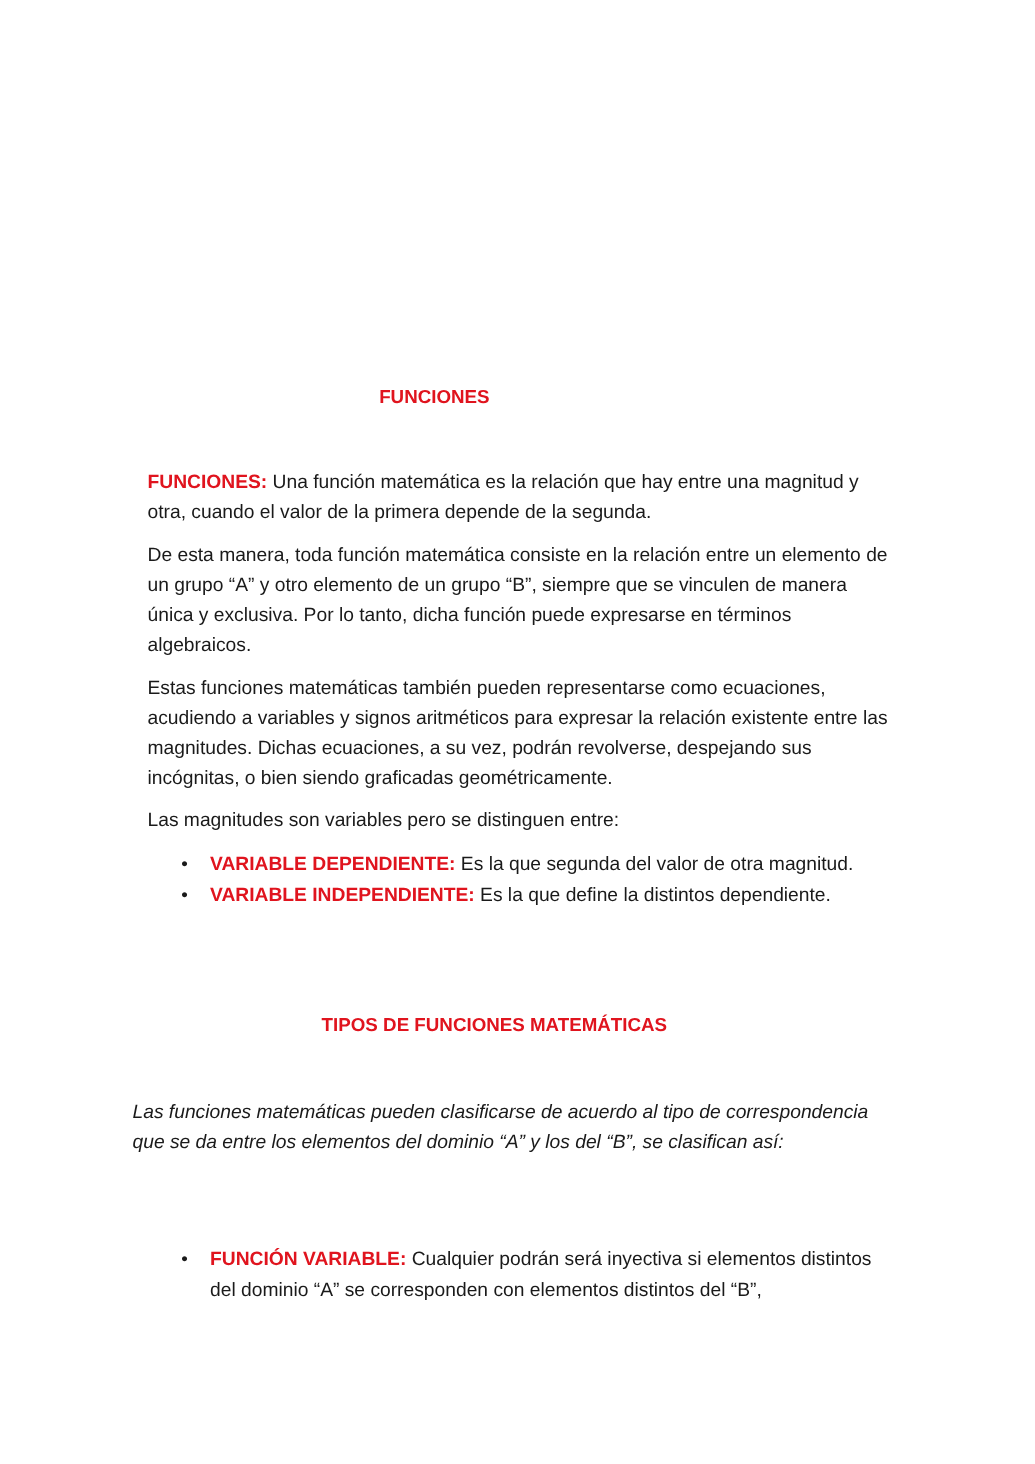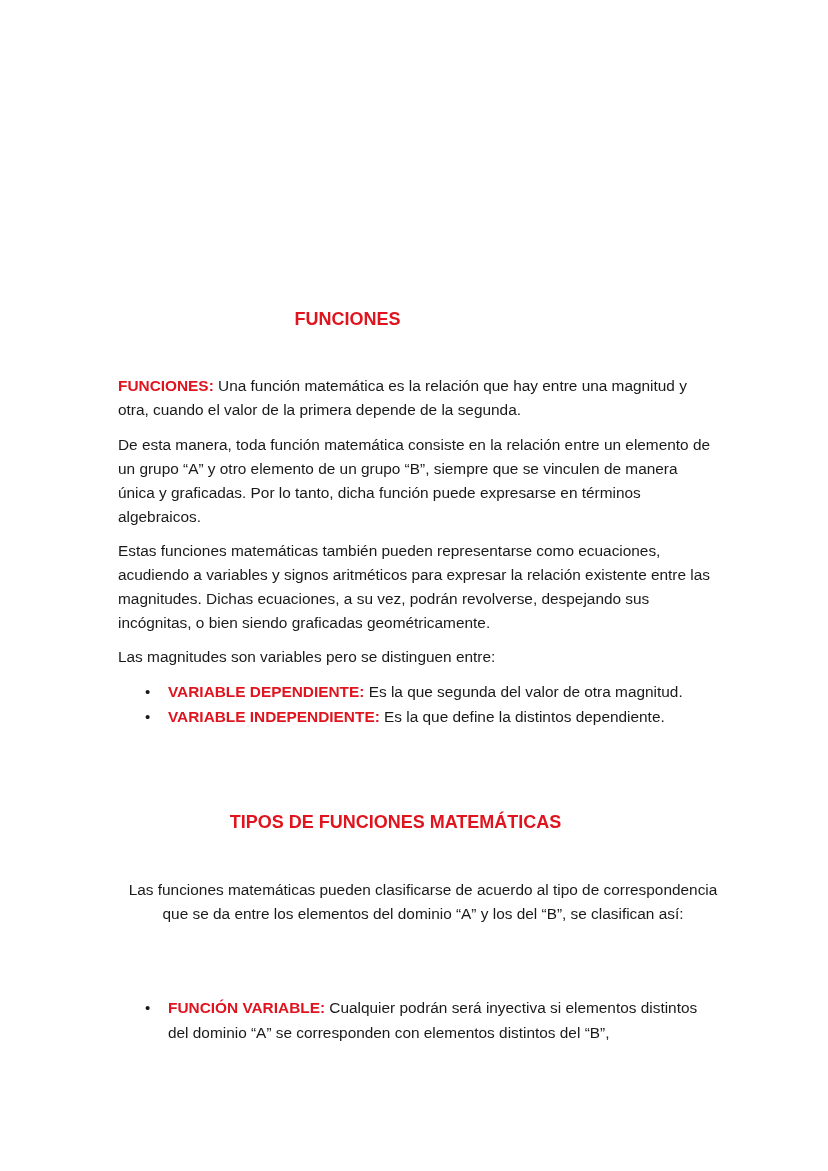--- a/index.html
+++ b/index.html
@@ -5,46 +5,46 @@
     html, body { margin: 0; padding: 0; background: #ffffff; }
     body {
       width: 828px; height: 1171px; position: relative; overflow: hidden;
       font-family: "Liberation Sans", "DejaVu Sans", sans-serif;
       color: #1a1a1a;
     }
     .page { position: absolute; left: 0; top: 0; width: 828px; height: 1171px; background: #fff; }
     .red { color: #e0141e; font-weight: bold; }
     .heading {
       position: absolute; left: 0; width: 695px; text-align: center;
-      font-size: 18px; font-weight: bold; color: #e0141e; letter-spacing: 0;
+      font-size: 15px; font-weight: bold; color: #e0141e; letter-spacing: 0;
     }
     .para {
       position: absolute; left: 118px; width: 600px;
       font-size: 15.4px; line-height: 24px; margin: 0;
     }
-    .para.center { text-align: center; left: 127px; width: 592px; }
+    .para.center { text-align: left; left: 106px; width: 592px; font-style: italic; }
     ul.bullets {
       position: absolute; left: 118px; width: 600px; margin: 0; padding: 0; list-style: none;
       font-size: 15.4px; line-height: 24.5px;
     }
     ul.bullets li { position: relative; padding-left: 50px; }
     ul.bullets li .bullet {
       position: absolute; left: 27px; top: 0; font-size: 15px;
     }
   </style>
 </head>
 <body>
 
 <div class="page">
 
   <div class="heading" style="top:309px;">FUNCIONES</div>
 
   <p class="para" style="top:374px;"><span class="red">FUNCIONES:</span><span> Una función matemática es la relación que hay entre una magnitud y otra, cuando el valor de la primera depende de la segunda.</span></p>
 
-  <p class="para" style="top:433px;">De esta manera, toda función matemática consiste en la relación entre un elemento de un grupo “A” y otro elemento de un grupo “B”, siempre que se vinculen de manera única y graficadas. Por lo tanto, dicha función puede expresarse en términos algebraicos.</p>
+  <p class="para" style="top:433px;">De esta manera, toda función matemática consiste en la relación entre un elemento de un grupo “A” y otro elemento de un grupo “B”, siempre que se vinculen de manera única y exclusiva. Por lo tanto, dicha función puede expresarse en términos algebraicos.</p>
 
   <p class="para" style="top:539px;">Estas funciones matemáticas también pueden representarse como ecuaciones, acudiendo a variables y signos aritméticos para expresar la relación existente entre las magnitudes. Dichas ecuaciones, a su vez, podrán revolverse, despejando sus incógnitas, o bien siendo graficadas geométricamente.</p>
 
   <p class="para" style="top:645px;">Las magnitudes son variables pero se distinguen entre:</p>
 
   <ul class="bullets" style="top:680px;">
     <li>
       <span class="bullet">•</span>
       <span class="red">VARIABLE DEPENDIENTE:</span><span> Es la que segunda del valor de otra magnitud.</span>
     </li>

